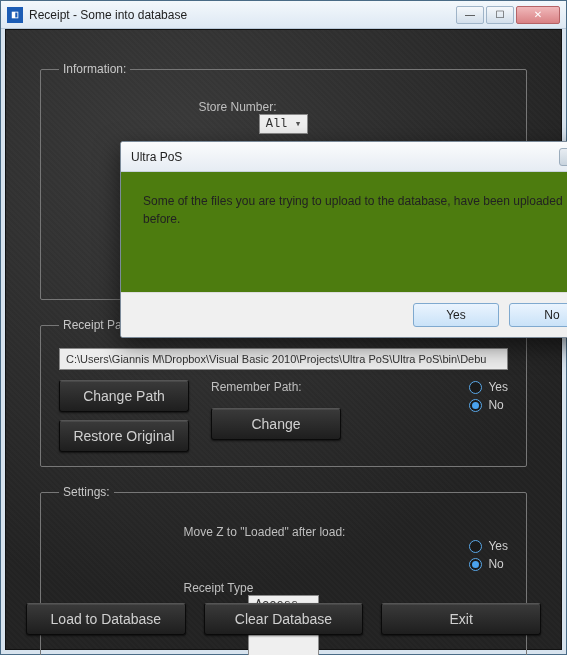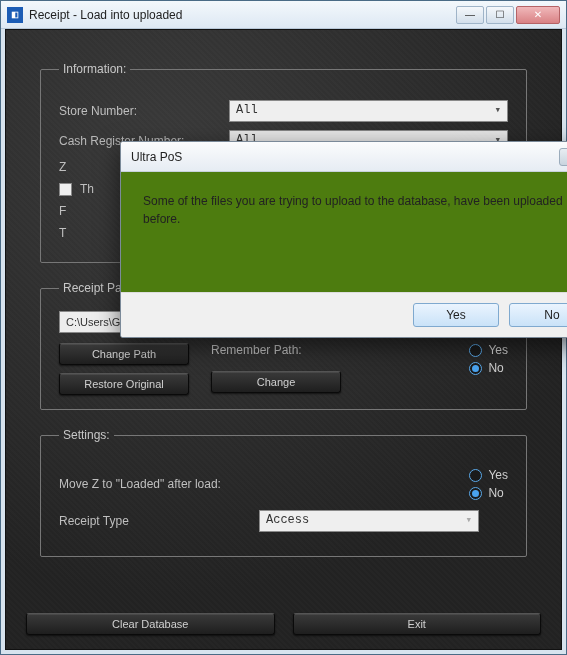--- a/index.html
+++ b/index.html
@@ -69,21 +69,21 @@
     padding: 16px 18px 14px 18px;
     position: relative;
   }
   legend {
     font-size: 12px;
     color:#c8c8c8;
     padding: 0 4px;
     margin-top: 36px;
   }
 
-  .row { display:flex; align-items:center; margin: 8px 0; }
+  .row { display:flex; align-items:center; margin: 8px 0; flex-direction: column; }
   .lbl { font-size:12px; color:#bfbfbf; width: 170px; }
   .lbl-small { font-size:12px; color:#bfbfbf; }
 
   .combo {
     flex:1;
     height:22px;
     background:#efefef;
     border:1px solid #8a8a8a;
     color:#333;
     font-size:12px;
@@ -96,22 +96,22 @@
     position:absolute; right:6px; top:2px;
     color:#555; font-size:11px;
   }
   .combo.muted::after{ color:#aaa;}
 
   .darkbtn {
     background: linear-gradient(#3a3a3a,#1e1e1e);
     border:1px solid #0a0a0a;
     border-top-color:#555;
     color:#d0d0d0;
-    font-size:11px;
-    height:22px;
+    font-size:14px;
+    height:32px;
     width:130px;
     border-radius:3px;
     cursor:pointer;
     box-shadow: 0 1px 0 rgba(255,255,255,0.08) inset, 0 1px 2px rgba(0,0,0,0.6);
   }
   .darkbtn.wide{ width:150px;}
 
   .pathbox {
     background:#ededed;
     border:1px solid #888;
@@ -216,21 +216,21 @@
   .settings .row{margin:10px 0;}
   .settings .lbl{width:200px;}
 </style>
 </head>
 <body>
 
 <div class="window">
 
   <div class="titlebar">
     <span class="app-icon">◧</span>
-    <span>Receipt - Load into uploaded</span>
+    <span>Receipt - Some into database</span>
     <div class="win-controls">
       <div class="win-btn">
           <span class="win-glyph">—</span>
         </div>
       <div class="win-btn">
           <span class="win-glyph">☐</span>
         </div>
       <div class="win-btn close">
           <span class="win-glyph">✕</span>
         </div>
@@ -304,20 +304,21 @@
             </div>
         </div>
       </div>
       <div class="row">
         <span class="lbl">Receipt Type</span>
         <div class="combo muted" style="flex:0 0 220px;"><span>Access</span></div>
       </div>
     </fieldset>
 
     <div class="bottom-bar">
+      <button class="darkbtn wide">Load to Database</button>
       <button class="darkbtn wide">Clear Database</button>
       <button class="darkbtn wide">Exit</button>
     </div>
 
   </div>
 
   <div class="dialog">
     <div class="dlg-title">
       <span class="txt">Ultra PoS</span>
       <div class="dlg-close">

